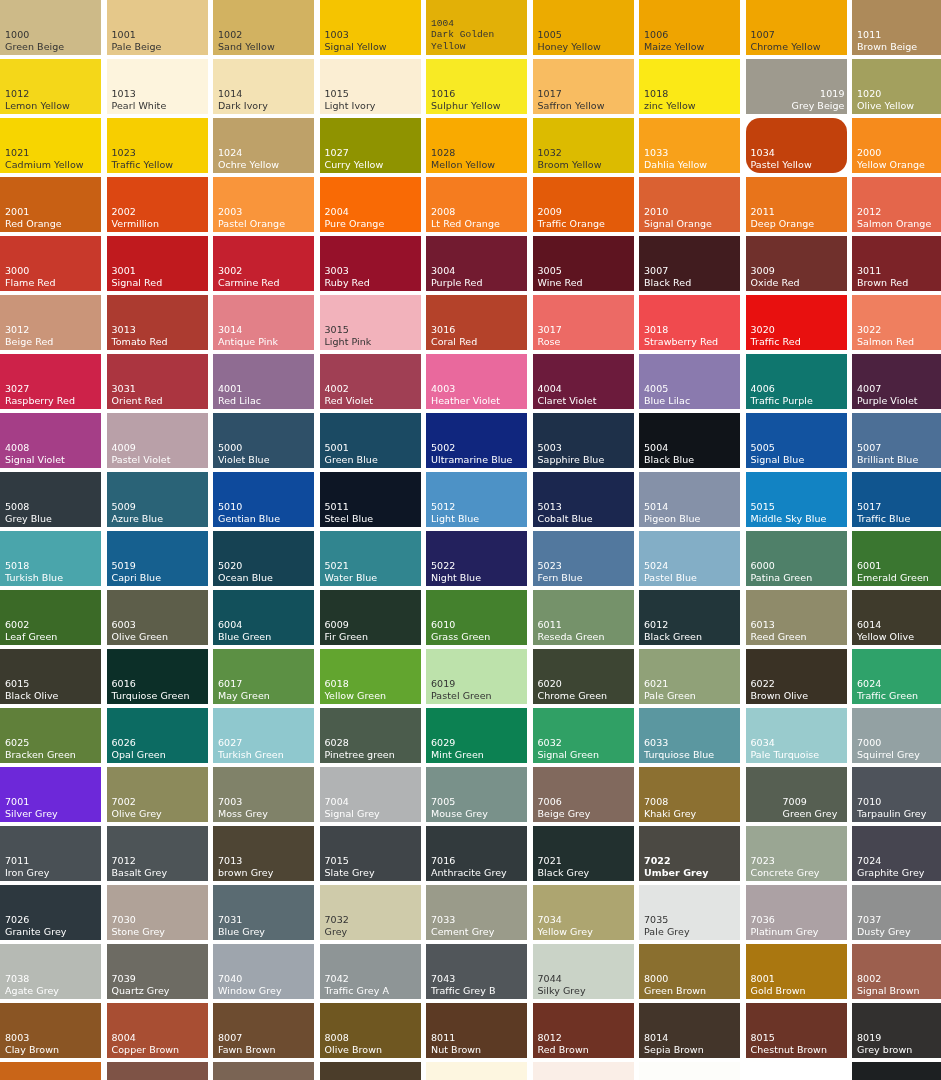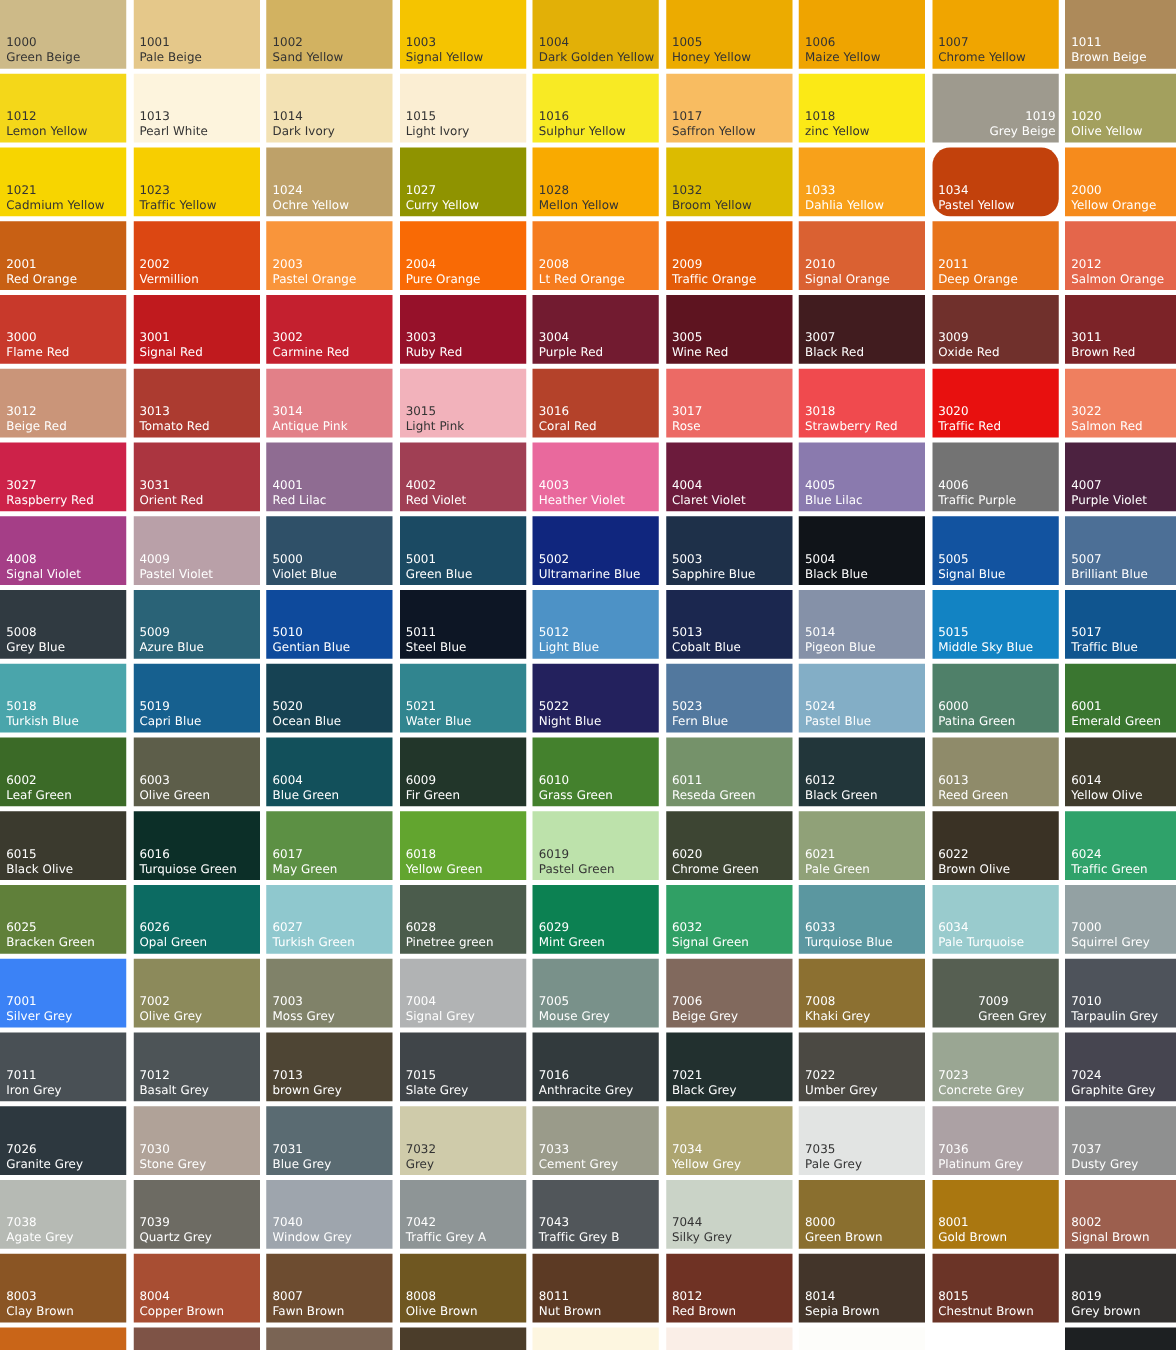--- a/index.html
+++ b/index.html
@@ -57,21 +57,21 @@
         <span class="code">1002</span>
         <span class="nm">Sand Yellow</span>
       </div>
     </div>
     <div class="swatch" style="background: rgb(245, 196, 0);">
       <div class="lbl" style="color: rgb(51, 51, 51);">
         <span class="code">1003</span>
         <span class="nm">Signal Yellow</span>
       </div>
     </div>
-    <div class="swatch" style="background: rgb(226, 176, 7);">
+    <div class="swatch" style="background: rgb(226, 176, 7); font-family: Liberation Mono, monospace;">
       <div class="lbl" style="color: rgb(51, 51, 51);">
         <span class="code">1004</span>
         <span class="nm">Dark Golden Yellow</span>
       </div>
     </div>
     <div class="swatch" style="background: rgb(236, 171, 0);">
       <div class="lbl" style="color: rgb(51, 51, 51);">
         <span class="code">1005</span>
         <span class="nm">Honey Yellow</span>
       </div>
@@ -399,21 +399,21 @@
         <span class="code">4004</span>
         <span class="nm">Claret Violet</span>
       </div>
     </div>
     <div class="swatch" style="background: rgb(138, 122, 174);">
       <div class="lbl" style="color: rgb(255, 255, 255);">
         <span class="code">4005</span>
         <span class="nm">Blue Lilac</span>
       </div>
     </div>
-    <div class="swatch" style="background: #737373;">
+    <div class="swatch" style="background: #0f766e;">
       <div class="lbl" style="color: rgb(255, 255, 255);">
         <span class="code">4006</span>
         <span class="nm">Traffic Purple</span>
       </div>
     </div>
     <div class="swatch" style="background: rgb(76, 34, 64);">
       <div class="lbl" style="color: rgb(255, 255, 255);">
         <span class="code">4007</span>
         <span class="nm">Purple Violet</span>
       </div>
@@ -735,21 +735,21 @@
         <span class="code">6034</span>
         <span class="nm">Pale Turquoise</span>
       </div>
     </div>
     <div class="swatch" style="background: rgb(147, 161, 163);">
       <div class="lbl" style="color: rgb(255, 255, 255);">
         <span class="code">7000</span>
         <span class="nm">Squirrel Grey</span>
       </div>
     </div>
-    <div class="swatch" style="background: #3b82f6;">
+    <div class="swatch" style="background: #6d28d9;">
       <div class="lbl" style="color: rgb(255, 255, 255);">
         <span class="code">7001</span>
         <span class="nm">Silver Grey</span>
       </div>
     </div>
     <div class="swatch" style="background: rgb(140, 138, 91);">
       <div class="lbl" style="color: rgb(255, 255, 255);">
         <span class="code">7002</span>
         <span class="nm">Olive Grey</span>
       </div>
@@ -826,21 +826,21 @@
         <span class="nm">Anthracite Grey</span>
       </div>
     </div>
     <div class="swatch" style="background: rgb(34, 48, 47);">
       <div class="lbl" style="color: rgb(255, 255, 255);">
         <span class="code">7021</span>
         <span class="nm">Black Grey</span>
       </div>
     </div>
     <div class="swatch" style="background: rgb(75, 73, 67);">
-      <div class="lbl" style="color: rgb(255, 255, 255);">
+      <div class="lbl" style="color: rgb(255, 255, 255); font-weight: bold;">
         <span class="code">7022</span>
         <span class="nm">Umber Grey</span>
       </div>
     </div>
     <div class="swatch" style="background: rgb(154, 166, 147);">
       <div class="lbl" style="color: rgb(255, 255, 255);">
         <span class="code">7023</span>
         <span class="nm">Concrete Grey</span>
       </div>
     </div>

